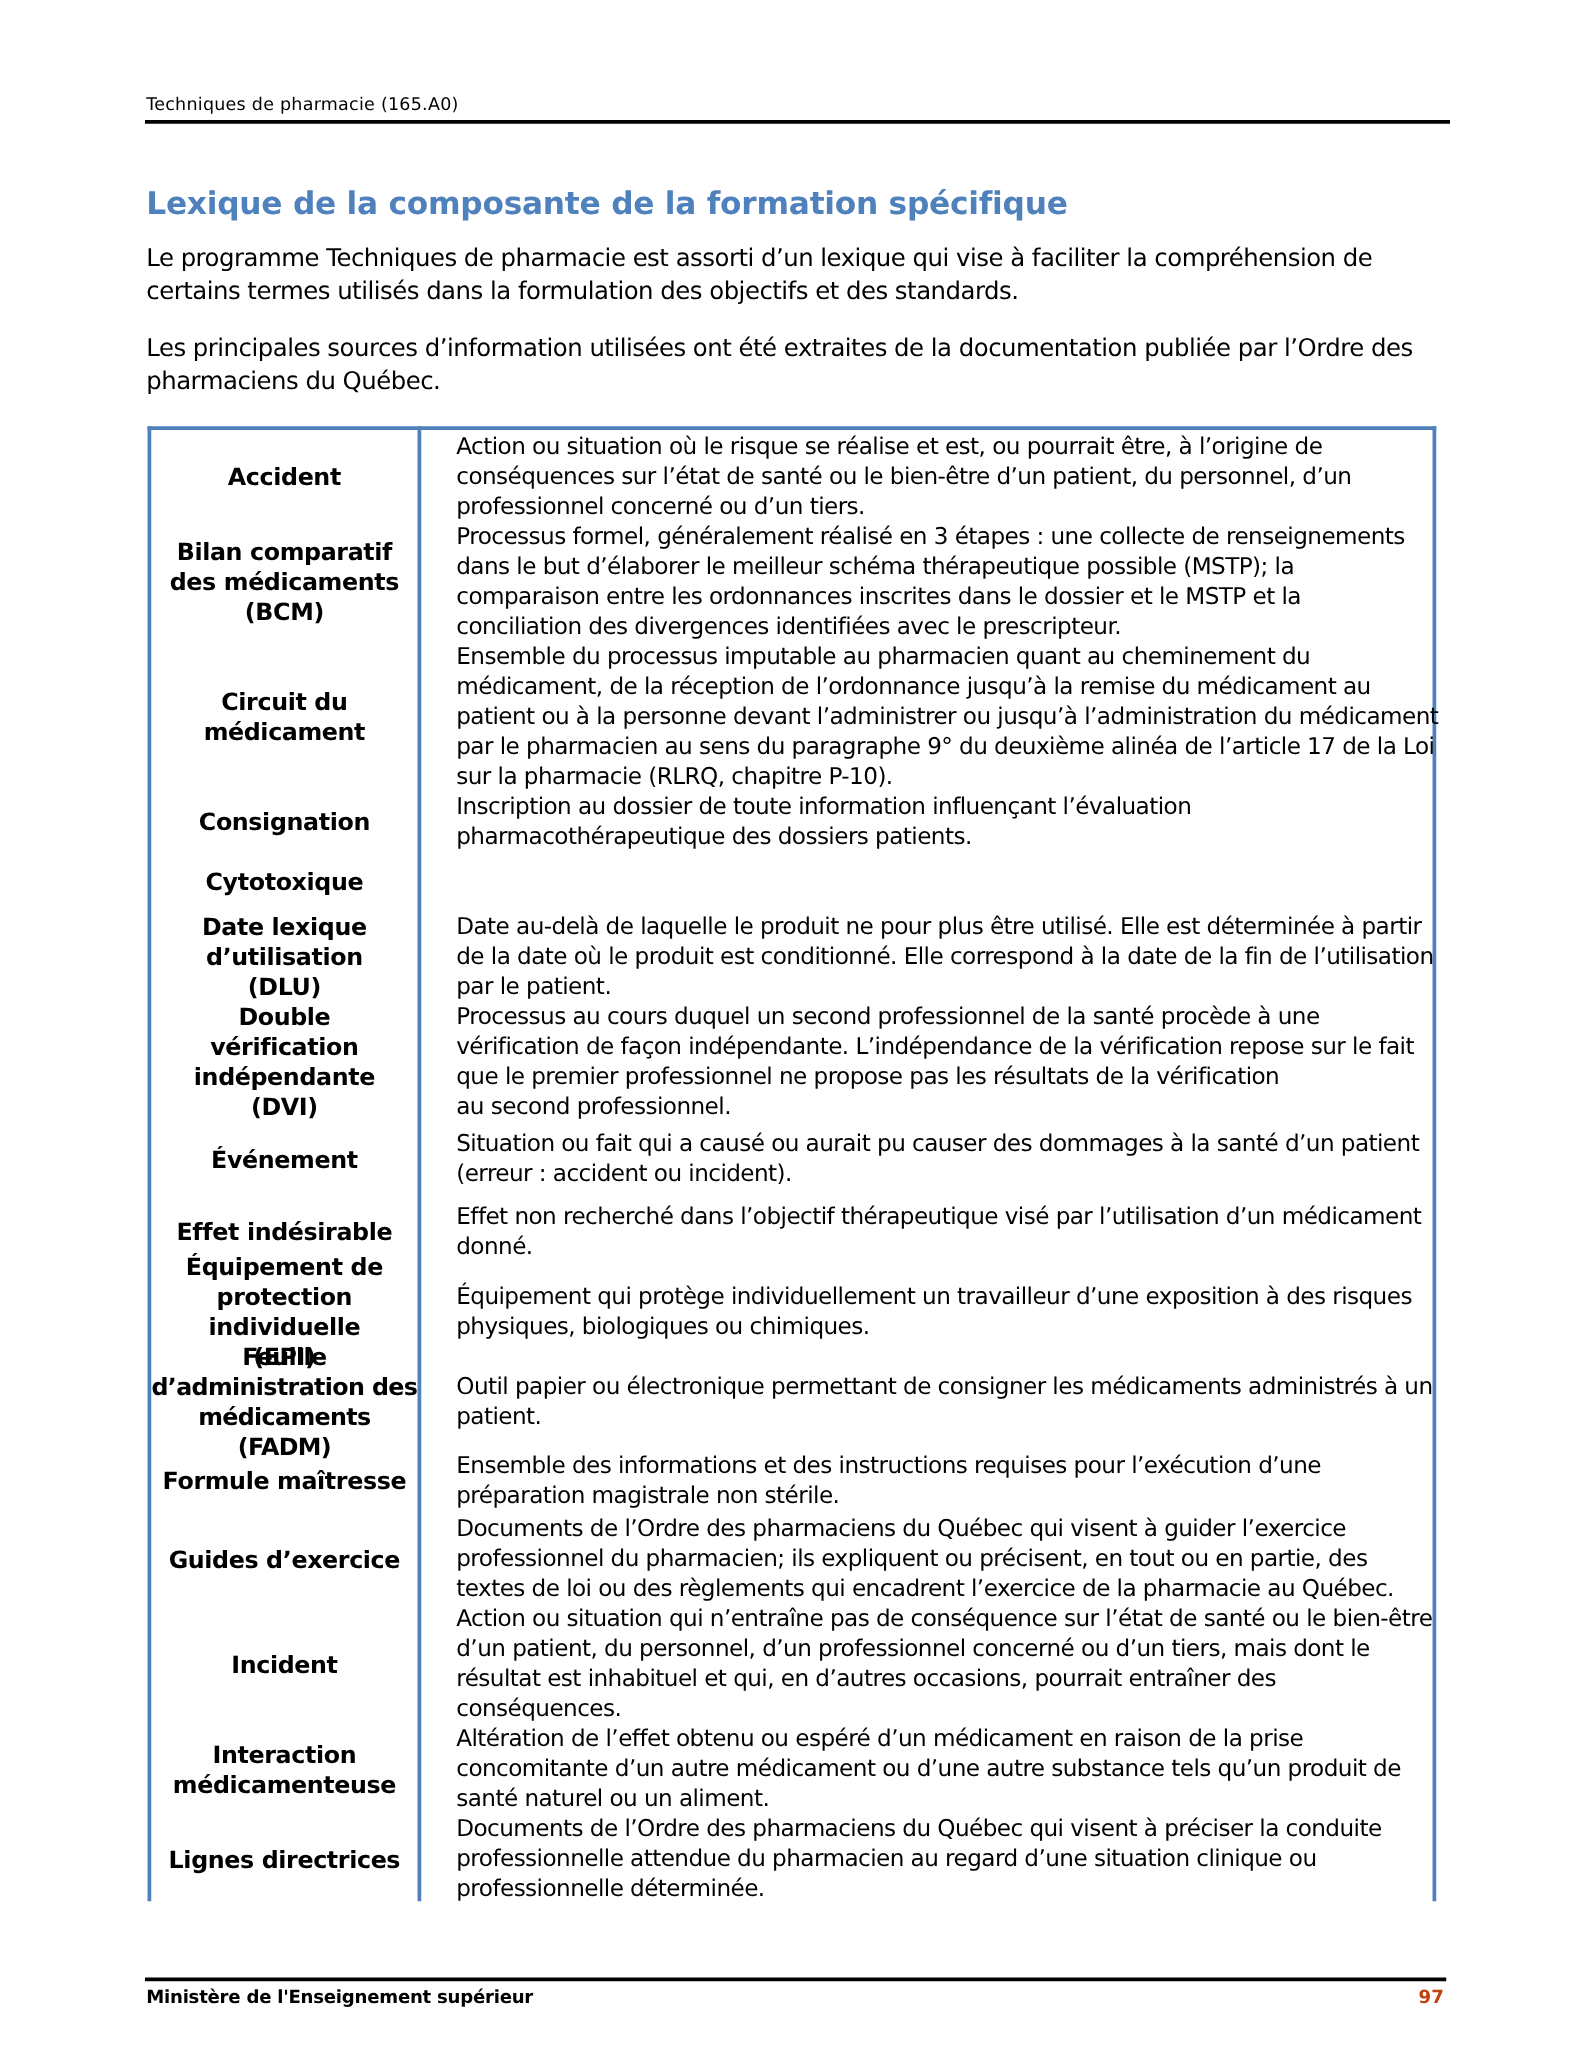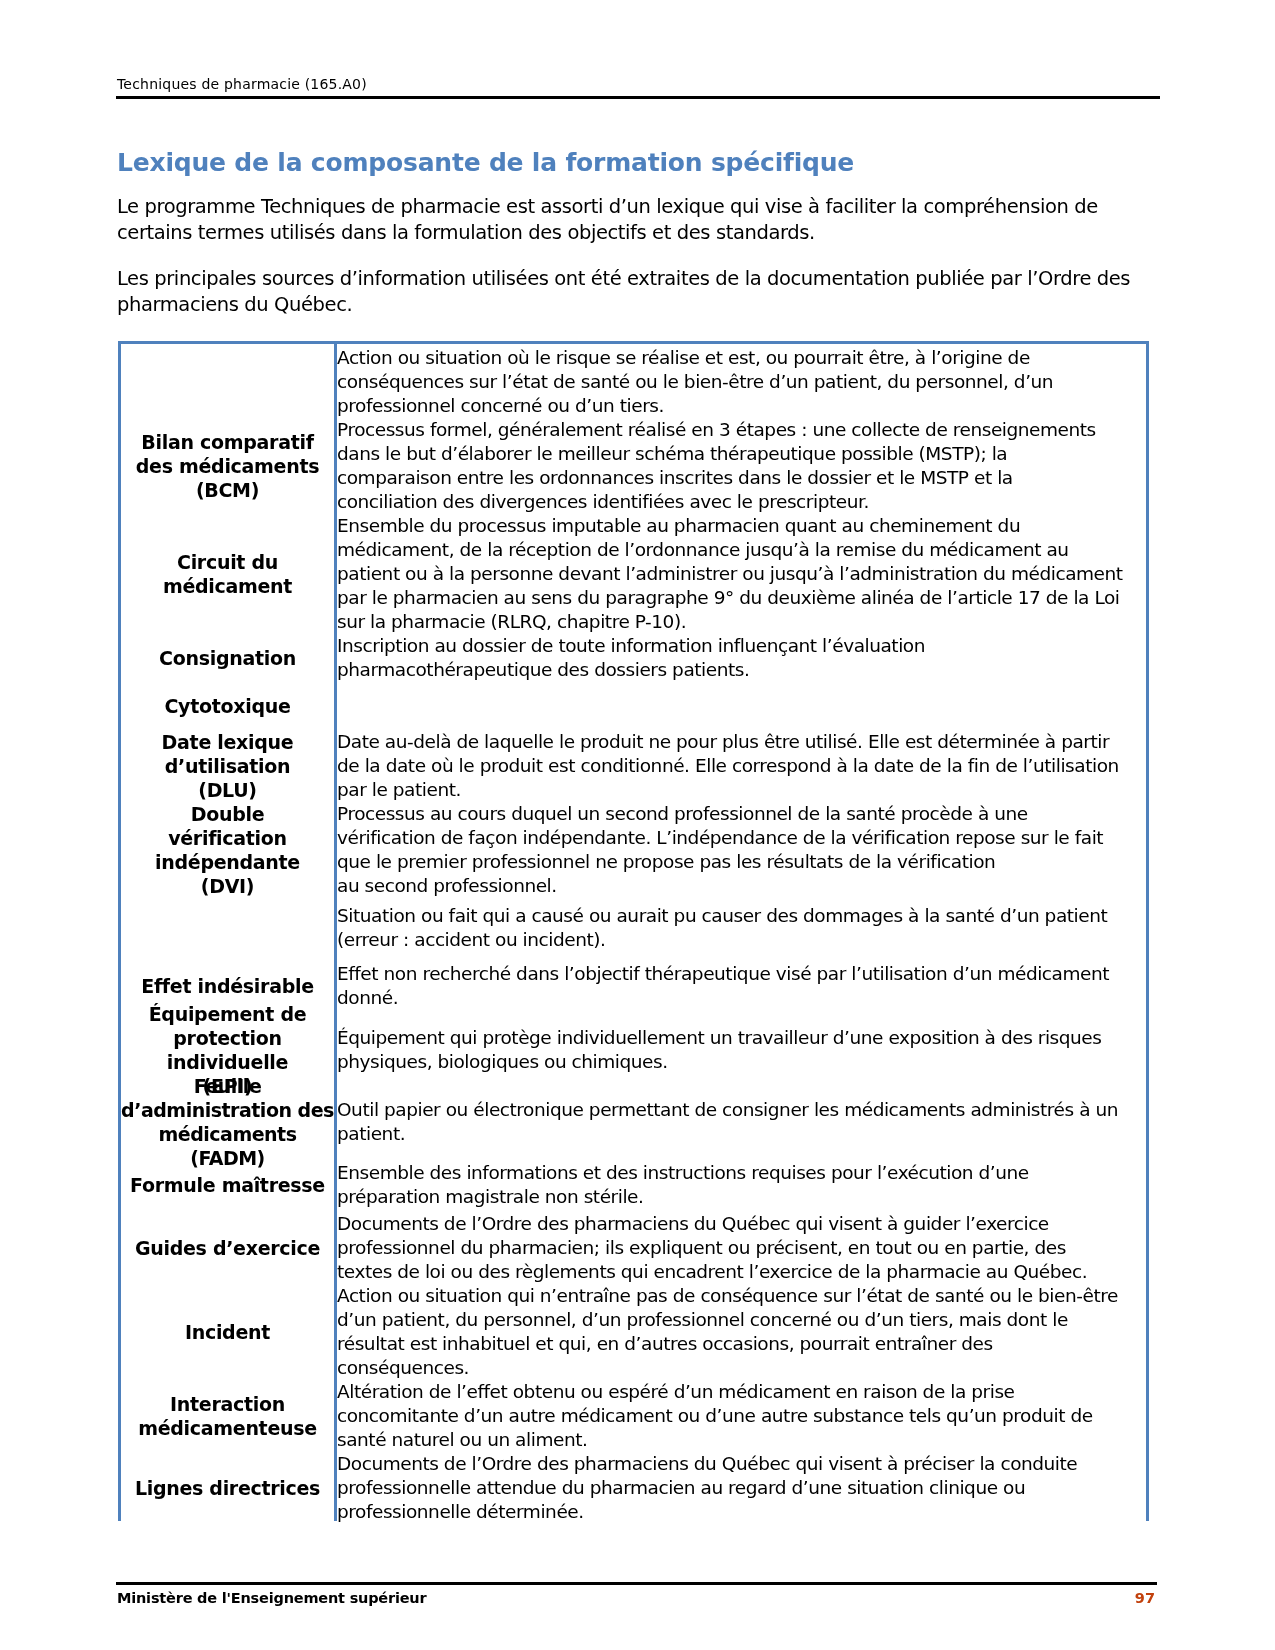--- a/index.html
+++ b/index.html
@@ -11,39 +11,40 @@
   .para { position:absolute; left:117px; width:1045px; font-size:19.5px; line-height:26px; letter-spacing:-0.4px; }
   .p1 { top:194px; }
   .p2 { top:266px; }
   .lexicon { position:absolute; left:118px; top:341px; width:1031px; height:1180px;
              border-left:3px solid #4f81bd; border-right:3px solid #4f81bd; border-top:3px solid #4f81bd; box-sizing:border-box; }
   .divider { position:absolute; left:334px; top:341px; width:3px; height:1180px; background:#4f81bd; }
   .row { position:absolute; left:121px; width:1025px; }
   .term { position:absolute; left:0; width:213px; height:100%; display:flex; align-items:center; justify-content:center;
           text-align:center; font-weight:bold; font-size:19px; line-height:24px; letter-spacing:-0.3px; }
   .def { position:absolute; left:216px; width:809px; height:100%; display:flex; align-items:center;
-         font-size:18.5px; line-height:24px; letter-spacing:-0.45px; white-space:pre-line; }
+         font-size:18.5px; line-height:24px; letter-spacing:-0.45px; white-space:pre-line;padding-left:28px; }
   .foot-rule { position:absolute; left:116px; top:1582px; width:1041px; height:3px; background:#000; }
   .foot-left { position:absolute; left:117px; top:1590px; font-size:14.5px; font-weight:bold; color:#000000; letter-spacing:-0.2px; }
   .foot-right { position:absolute; right:120px; top:1590px; font-size:14.5px; font-weight:bold; color:#c2410c; }
 </style>
 </head>
 <body>
 
 <div class="running-head">Techniques de pharmacie (165.A0)</div>
 <div class="head-rule"></div>
 
 <h1 class="title" style="margin:0">Lexique de la composante de la formation spécifique</h1>
 <p class="para p1" style="margin:0">Le programme Techniques de pharmacie est assorti d’un lexique qui vise à faciliter la compréhension de certains termes utilisés dans la formulation des objectifs et des standards.</p>
 <p class="para p2" style="margin:0">Les principales sources d’information utilisées ont été extraites de la documentation publiée par l’Ordre des pharmaciens du Québec.</p>
 
 <div class="lexicon"></div>
 <div class="divider"></div>
 
 <div class="row" style="top:346px;height:72px">
+  <div class="term">Accident</div>
   <div class="def">Action ou situation où le risque se réalise et est, ou pourrait être, à l’origine de
 conséquences sur l’état de santé ou le bien-être d’un patient, du personnel, d’un
 professionnel concerné ou d’un tiers.</div>
 </div>
 <div class="row" style="top:418px;height:96px">
   <div class="term">Bilan comparatif des médicaments (BCM)</div>
   <div class="def">Processus formel, généralement réalisé en 3 étapes : une collecte de renseignements
 dans le but d’élaborer le meilleur schéma thérapeutique possible (MSTP); la
 comparaison entre les ordonnances inscrites dans le dossier et le MSTP et la
 conciliation des divergences identifiées avec le prescripteur.</div>
@@ -71,20 +72,21 @@
 par le patient.</div>
 </div>
 <div class="row" style="top:802px;height:96px">
   <div class="term" style="padding:0 8px;box-sizing:border-box">Double vérification indépendante (DVI)</div>
   <div class="def">Processus au cours duquel un second professionnel de la santé procède à une
 vérification de façon indépendante. L’indépendance de la vérification repose sur le fait
 que le premier professionnel ne propose pas les résultats de la vérification
 au second professionnel.</div>
 </div>
 <div class="row" style="top:898px;height:60px">
+  <div class="term">Événement</div>
   <div class="def">Situation ou fait qui a causé ou aurait pu causer des dommages à la santé d’un patient
 (erreur : accident ou incident).</div>
 </div>
 <div class="row" style="top:958px;height:56px">
   <div class="term">Effet indésirable</div>
   <div class="def">Effet non recherché dans l’objectif thérapeutique visé par l’utilisation d’un médicament
 donné.</div>
 </div>
 <div class="row" style="top:1014px;height:72px">
   <div class="term" style="padding:0 24px;box-sizing:border-box">Équipement de protection individuelle (EPI)</div>

